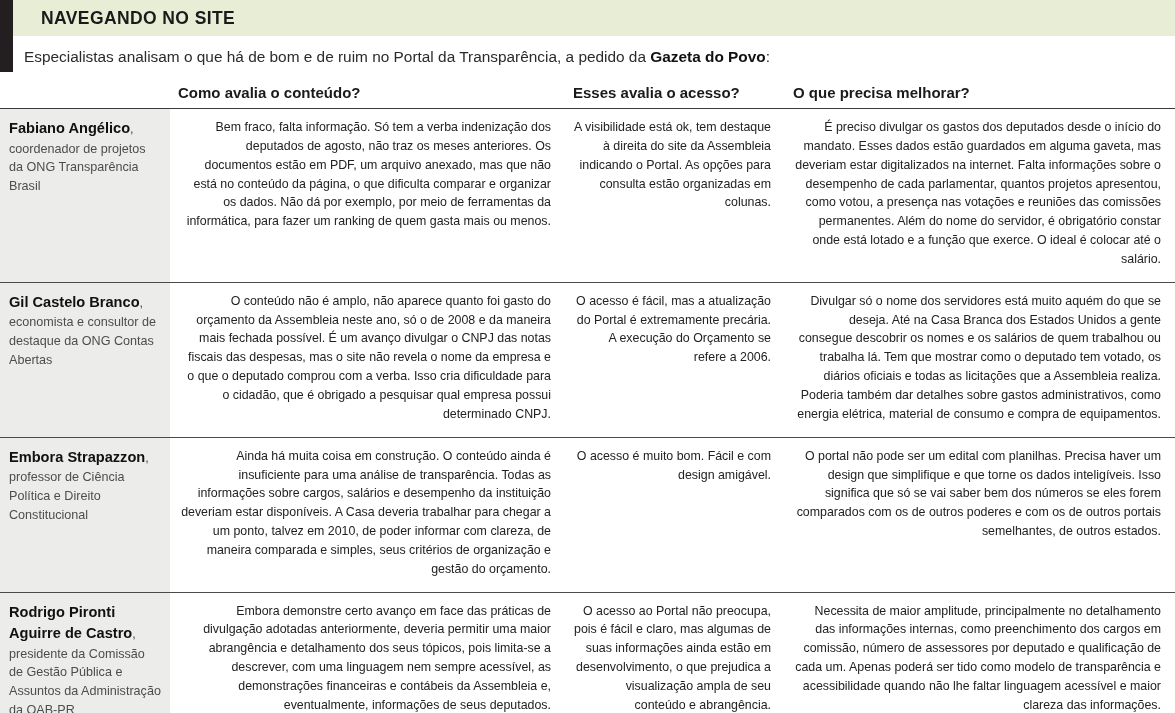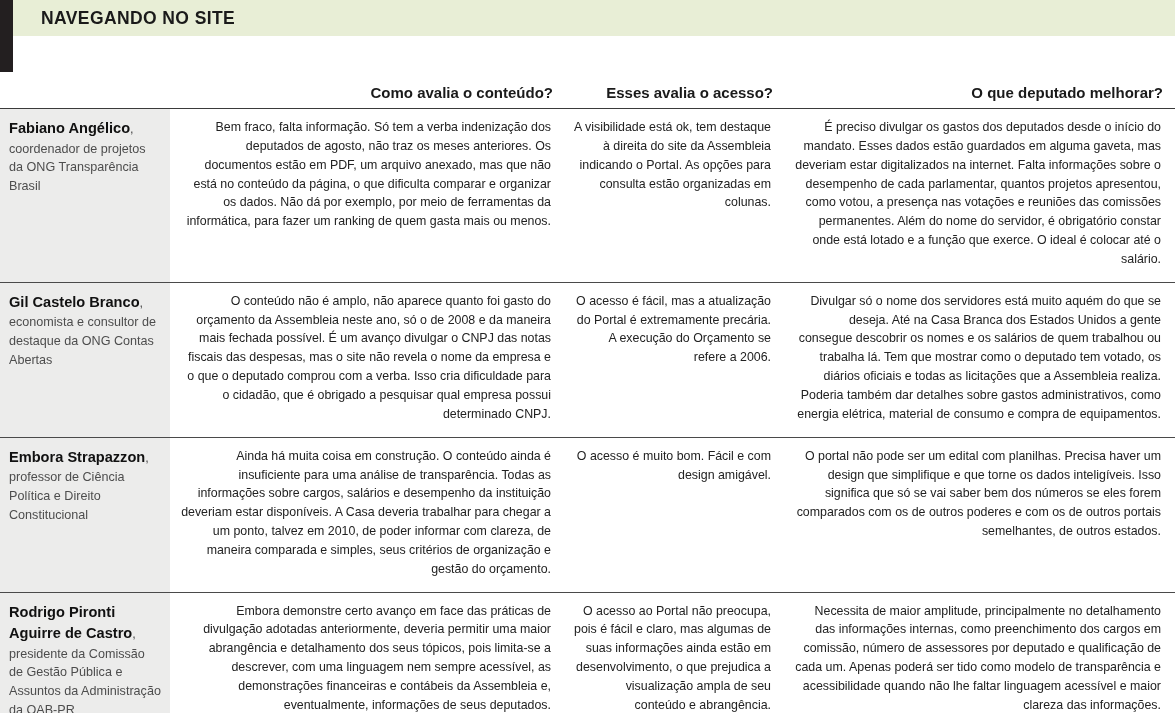--- a/index.html
+++ b/index.html
@@ -79,21 +79,21 @@
     border-collapse: collapse;
     width: 1175px;
     table-layout: fixed;
   }
   table.matrix col.c-name  { width: 170px; }
   table.matrix col.c-cont  { width: 395px; }
   table.matrix col.c-acc   { width: 220px; }
   table.matrix col.c-imp   { width: 390px; }
 
   thead th {
-    text-align: right;
+    text-align: left;
     vertical-align: bottom;
     font-size: 15px;
     font-weight: bold;
     color: #1a1a1a;
     padding: 6px 12px 7px 8px;
     border-bottom: 1.6px solid #3a3a3a;
     font-stretch: condensed;
   }
   thead th.blank {
     border-bottom: 1.6px solid #3a3a3a;
@@ -136,35 +136,38 @@
 </head>
 <body>
 
 <div class="page">
 
   <div class="header-block">
     <div class="accent-bar"></div>
     <div class="title-bar">
       <span class="title-text">NAVEGANDO NO SITE</span>
     </div>
+    <div class="subtitle-bar">
+      <span class="subtitle-text"><span>Especialistas analisam o que há de bom e de ruim no Portal da Transparência, a pedido da </span><b>Gazeta do Povo</b><span>:</span></span>
+    </div>
   </div>
 
   <table class="matrix">
     <colgroup>
       <col class="c-name">
         <col class="c-cont">
         <col class="c-acc">
         <col class="c-imp">
     </colgroup>
     <thead>
       <tr>
         <th class="blank"></th>
         <th>Como avalia o conteúdo?</th>
         <th>Esses avalia o acesso?</th>
-        <th>O que deputado melhorar?</th>
+        <th>O que precisa melhorar?</th>
       </tr>
     </thead>
     <tbody>
       <tr>
         <td class="name-cell"><span class="person-name">Fabiano Angélico</span><span class="person-role">, coordenador de projetos da ONG Transparência Brasil</span></td>
         <td class="body-cell">Bem fraco, falta informação. Só tem a verba indenização dos deputados de agosto, não traz os meses anteriores. Os documentos estão em PDF, um arquivo anexado, mas que não está no conteúdo da página, o que dificulta comparar e organizar os dados. Não dá por exemplo, por meio de ferramentas da informática, para fazer um ranking de quem gasta mais ou menos.</td>
         <td class="body-cell">A visibilidade está ok, tem destaque à direita do site da Assembleia indicando o Portal. As opções para consulta estão organizadas em colunas.</td>
         <td class="body-cell">É preciso divulgar os gastos dos deputados desde o início do mandato. Esses dados estão guardados em alguma gaveta, mas deveriam estar digitalizados na internet. Falta informações sobre o desempenho de cada parlamentar, quantos projetos apresentou, como votou, a presença nas votações e reuniões das comissões permanentes. Além do nome do servidor, é obrigatório constar onde está lotado e a função que exerce. O ideal é colocar até o salário.</td>
       </tr>
       <tr>

